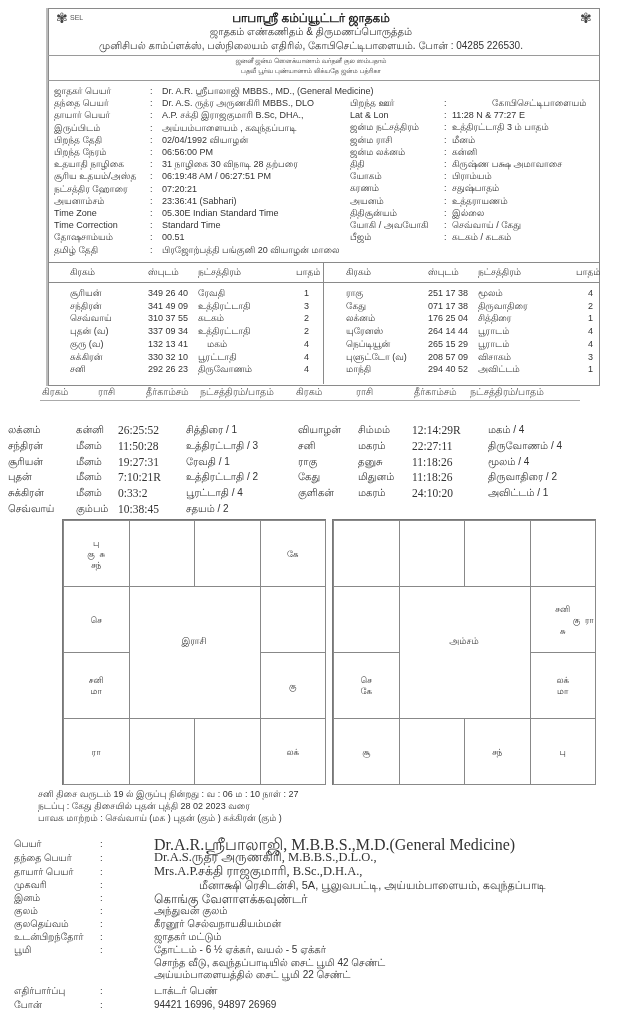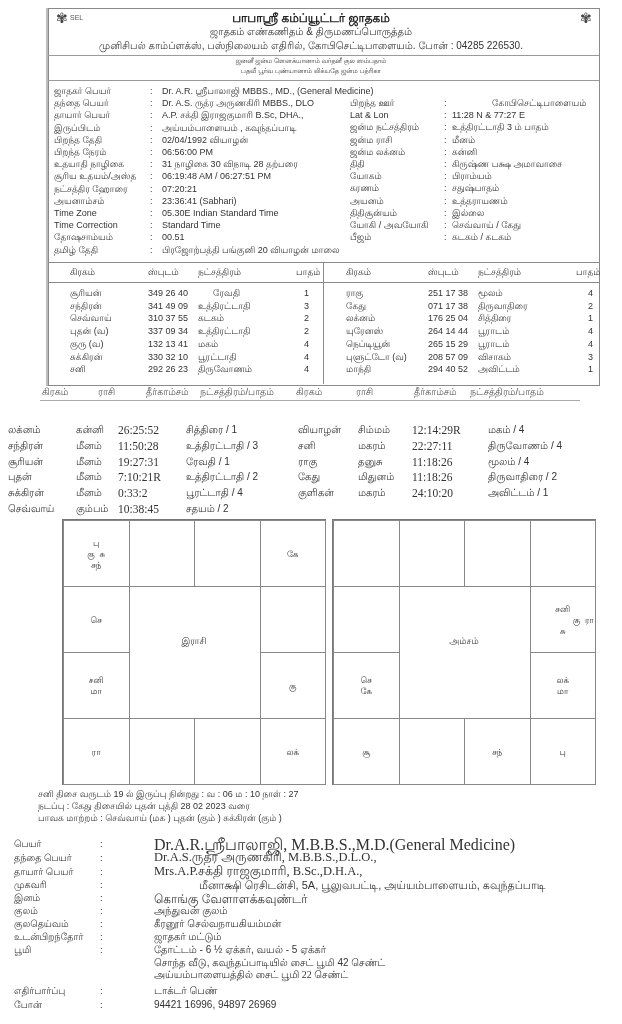--- a/index.html
+++ b/index.html
@@ -152,37 +152,37 @@
 <div class="pcell" style="left:22px;top:5px;">கிரகம்</div>
     <div class="pcell" style="left:298px;top:5px;">கிரகம்</div>
     <div class="pcell" style="left:100px;top:5px;">ஸ்புடம்</div>
     <div class="pcell" style="left:380px;top:5px;">ஸ்புடம்</div>
     <div class="pcell" style="left:150px;top:5px;">நட்சத்திரம்</div>
     <div class="pcell" style="left:430px;top:5px;">நட்சத்திரம்</div>
     <div class="pcell" style="left:248px;top:5px;">பாதம்</div>
     <div class="pcell" style="left:528px;top:5px;">பாதம்</div>
     <div class="pcell" style="left:22px;top:26px;">சூரியன்</div>
     <div class="pcell" style="left:100px;top:26px;">349 26 40</div>
-    <div class="pcell" style="left:165px;top:26px;">ரேவதி</div>
+    <div class="pcell" style="left:150px;top:26px;">ரேவதி</div>
     <div class="pcell" style="left:256px;top:26px;">1</div>
     <div class="pcell" style="left:22px;top:38.7px;">சந்திரன்</div>
     <div class="pcell" style="left:100px;top:38.7px;">341 49 09</div>
     <div class="pcell" style="left:150px;top:38.7px;">உத்திரட்டாதி</div>
     <div class="pcell" style="left:256px;top:38.7px;">3</div>
     <div class="pcell" style="left:22px;top:51.4px;">செவ்வாய்</div>
     <div class="pcell" style="left:100px;top:51.4px;">310 37 55</div>
     <div class="pcell" style="left:150px;top:51.4px;">கடகம்</div>
     <div class="pcell" style="left:256px;top:51.4px;">2</div>
     <div class="pcell" style="left:22px;top:64.1px;">புதன் (வ)</div>
     <div class="pcell" style="left:100px;top:64.1px;">337 09 34</div>
     <div class="pcell" style="left:150px;top:64.1px;">உத்திரட்டாதி</div>
     <div class="pcell" style="left:256px;top:64.1px;">2</div>
     <div class="pcell" style="left:22px;top:76.8px;">குரு (வ)</div>
     <div class="pcell" style="left:100px;top:76.8px;">132 13 41</div>
-    <div class="pcell" style="left:150px;top:76.8px;">மகம்</div>
+    <div class="pcell" style="left:159px;top:76.8px;">மகம்</div>
     <div class="pcell" style="left:256px;top:76.8px;">4</div>
     <div class="pcell" style="left:22px;top:89.5px;">சுக்கிரன்</div>
     <div class="pcell" style="left:100px;top:89.5px;">330 32 10</div>
     <div class="pcell" style="left:150px;top:89.5px;">பூரட்டாதி</div>
     <div class="pcell" style="left:256px;top:89.5px;">4</div>
     <div class="pcell" style="left:22px;top:102.19999999999999px;">சனி</div>
     <div class="pcell" style="left:100px;top:102.19999999999999px;">292 26 23</div>
     <div class="pcell" style="left:150px;top:102.19999999999999px;">திருவோணம்</div>
     <div class="pcell" style="left:256px;top:102.19999999999999px;">4</div>
     <div class="pcell" style="left:298px;top:26px;">ராகு</div>
@@ -432,21 +432,21 @@
     </div>
     <div class="info-row" style="top:944px;">
       <span class="k">பூமி</span>
       <span class="c">:</span>
       <span class="v" style="font-size:10px;">தோட்டம்  - 6 ½ ஏக்கர்,  வயல் - 5 ஏக்கர்</span>
     </div>
     <div class="info-row" style="top:957px;">
       <span class="v" style="font-size:10px;">சொந்த வீடு,  கவுந்தப்பாடியில் சைட் பூமி 42 செண்ட்</span>
     </div>
     <div class="info-row" style="top:969px;">
-      <span class="v" style="font-size:10px;font-family:Liberation Serif, serif;">அய்யம்பாளையத்தில் சைட் பூமி 22 செண்ட்</span>
+      <span class="v" style="font-size:10px;">அய்யம்பாளையத்தில் சைட் பூமி 22 செண்ட்</span>
     </div>
     <div class="info-row" style="top:985px;">
       <span class="k">எதிர்பார்ப்பு</span>
       <span class="c">:</span>
       <span class="v" style="font-size:10px;">டாக்டர் பெண்</span>
     </div>
     <div class="info-row" style="top:999px;">
       <span class="k">போன்</span>
       <span class="c">:</span>
       <span class="v" style="font-size:10px;">94421 16996, 94897 26969</span>

